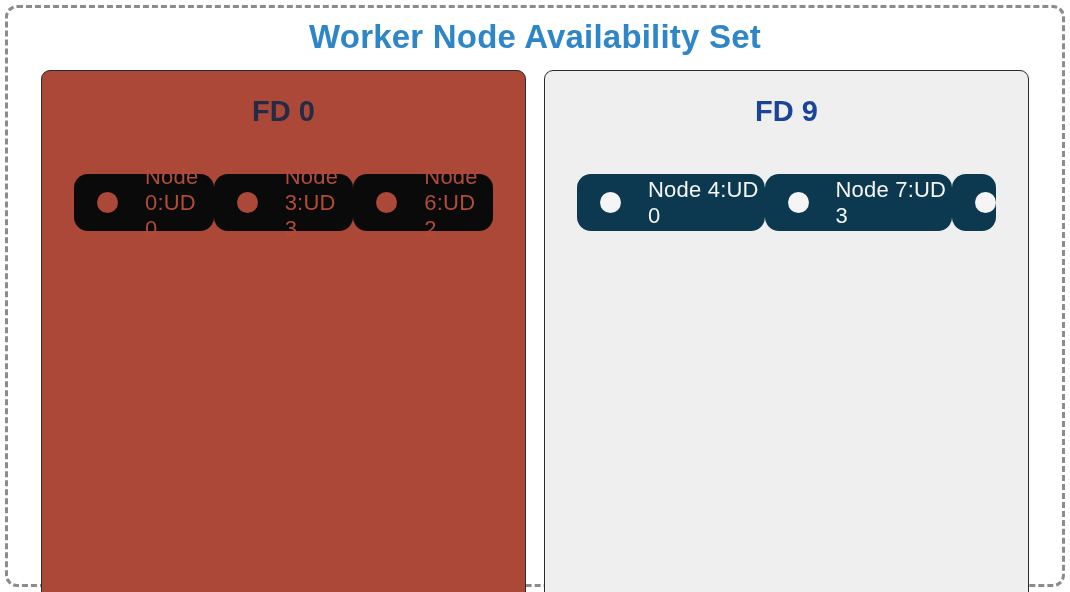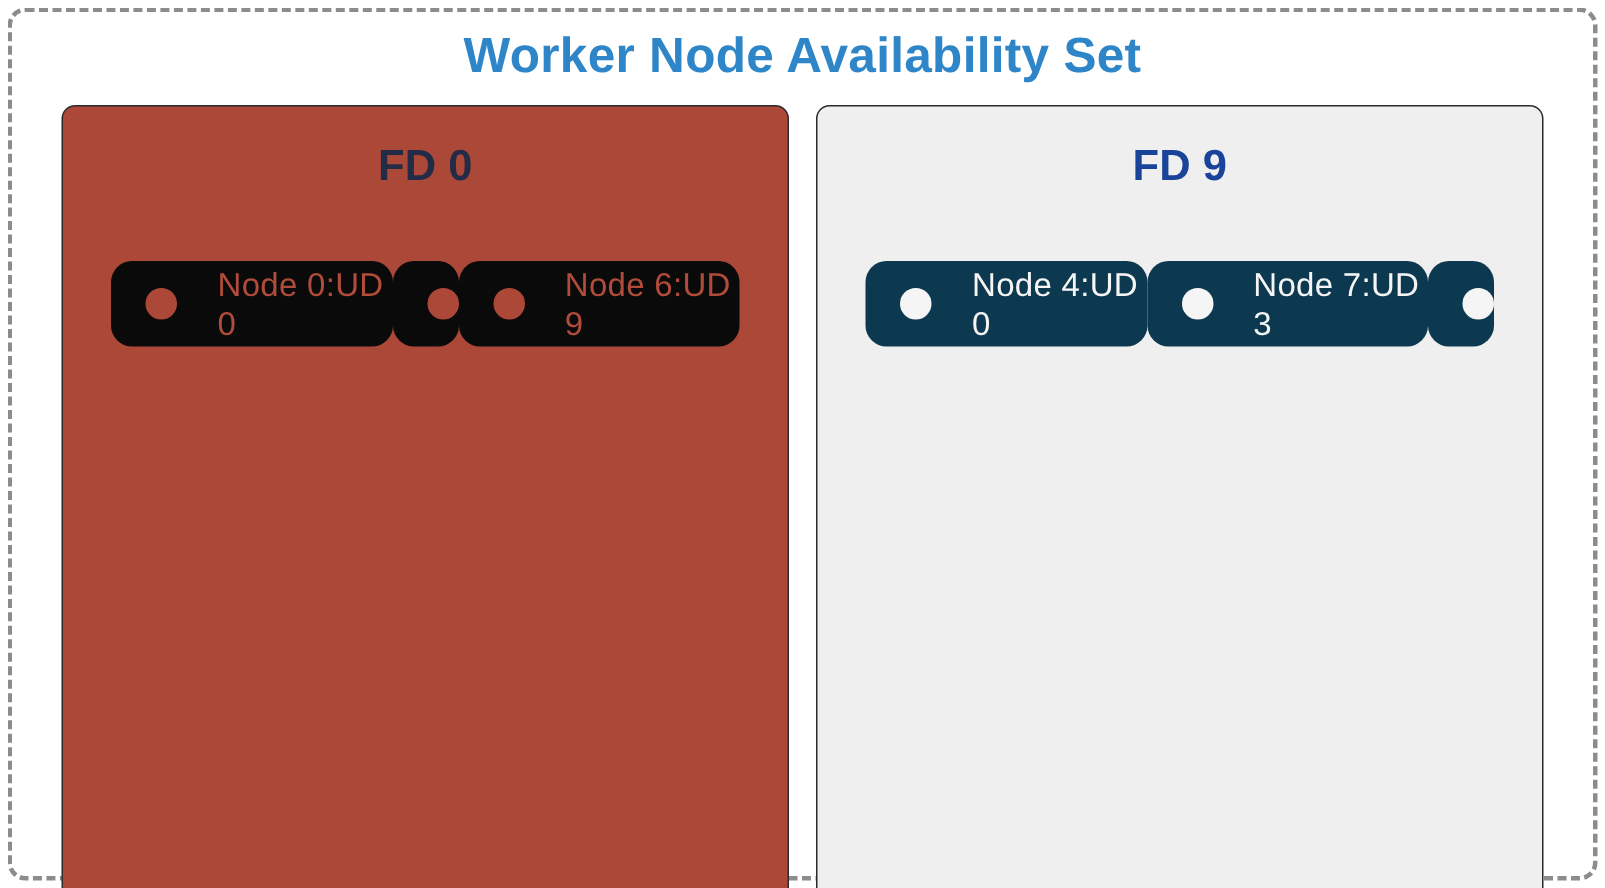--- a/index.html
+++ b/index.html
@@ -99,24 +99,25 @@
 
     <section class="panel fd0">
       <div class="panel-title">FD 0</div>
       <div class="pills">
         <div class="pill">
           <span class="dot"></span>
           <span>Node 0:UD 0</span>
         </div>
         <div class="pill">
           <span class="dot"></span>
+          <span>Node 3:UD 3</span>
         </div>
         <div class="pill">
           <span class="dot"></span>
-          <span>Node 6:UD 9</span>
+          <span>Node 6:UD 2</span>
         </div>
       </div>
     </section>
 
     <section class="panel">
       <div class="panel-title">FD 9</div>
       <div class="pills">
         <div class="pill">
           <span class="dot"></span>
           <span>Node 4:UD 0</span>

